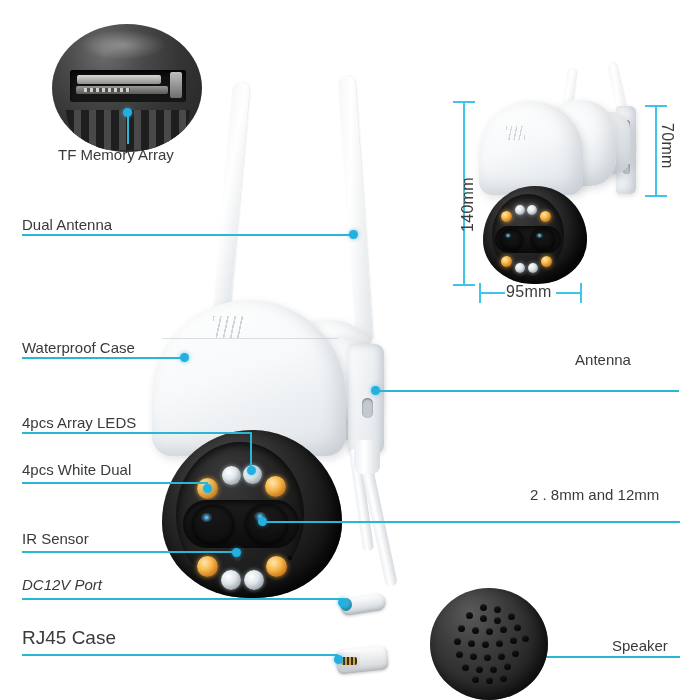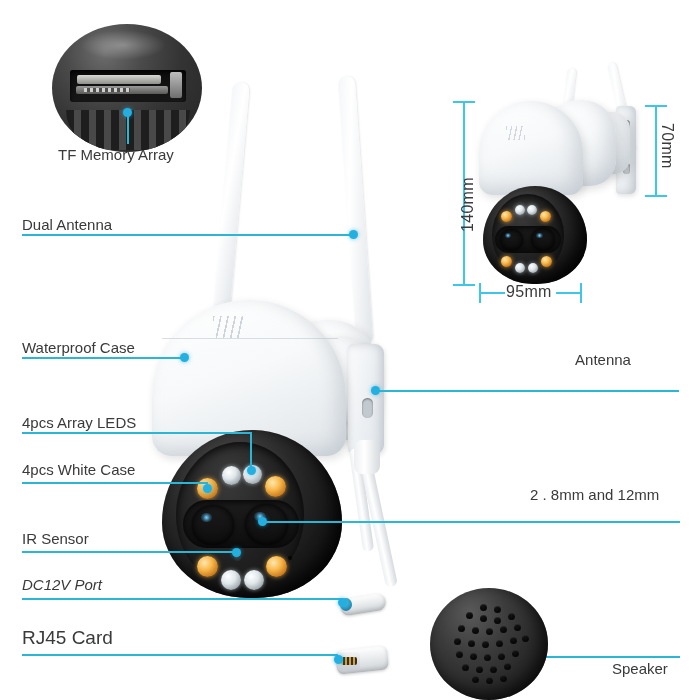--- a/index.html
+++ b/index.html
@@ -163,49 +163,49 @@
 
   <div class="callout" style="left:22px;top:339px;">Waterproof Case</div>
   <div class="rule" style="left:22px;top:357px;width:160px;"></div>
   <div class="dot" style="left:180px;top:353px;"></div>
 
   <div class="callout" style="left:22px;top:414px;">4pcs Array LEDS</div>
   <div class="rule" style="left:22px;top:432px;width:230px;"></div>
   <div class="vline" style="left:250px;top:432px;height:36px;"></div>
   <div class="dot" style="left:247px;top:466px;"></div>
 
-  <div class="callout" style="left:22px;top:461px;">4pcs White Case</div>
+  <div class="callout" style="left:22px;top:461px;">4pcs White Dual</div>
   <div class="rule" style="left:22px;top:482px;width:186px;"></div>
   <div class="dot" style="left:203px;top:484px;"></div>
 
   <div class="callout" style="left:22px;top:530px;">IR Sensor</div>
   <div class="rule" style="left:22px;top:551px;width:214px;"></div>
   <div class="dot" style="left:232px;top:548px;"></div>
 
   <div class="callout" style="left:22px;top:576px;font-style:italic;">DC12V Port</div>
   <div class="rule" style="left:22px;top:598px;width:320px;"></div>
   <div class="dot" style="left:338px;top:598px;"></div>
 
-  <div class="callout big" style="left:22px;top:626px;">RJ45 Card</div>
+  <div class="callout big" style="left:22px;top:626px;">RJ45 Case</div>
   <div class="rule" style="left:22px;top:654px;width:316px;"></div>
   <div class="dot" style="left:334px;top:655px;"></div>
 
   <div class="callout" style="left:528px;top:351px;text-align:center;width:150px;">
     <div>Antenna</div>
   </div>
   <div class="rule" style="left:379px;top:390px;width:300px;"></div>
   <div class="dot" style="left:371px;top:386px;"></div>
 
   <div class="callout" style="left:530px;top:486px;">
     <div>2 . 8mm and 12mm</div>
   </div>
   <div class="rule" style="left:262px;top:521px;width:418px;"></div>
   <div class="dot" style="left:258px;top:517px;"></div>
 
-  <div class="callout" style="left:612px;top:660px;">Speaker</div>
+  <div class="callout" style="left:612px;top:637px;">Speaker</div>
   <div class="rule" style="left:534px;top:656px;width:146px;"></div>
   <div class="dot" style="left:526px;top:652px;"></div>
 
   <div class="speaker">
     <div class="spk-holes">
       <i style="left:26px;top:0px;"></i>
         <i style="left:40px;top:2px;"></i>
       <i style="left:12px;top:8px;"></i>
         <i style="left:26px;top:11px;"></i>
         <i style="left:40px;top:13px;"></i>

